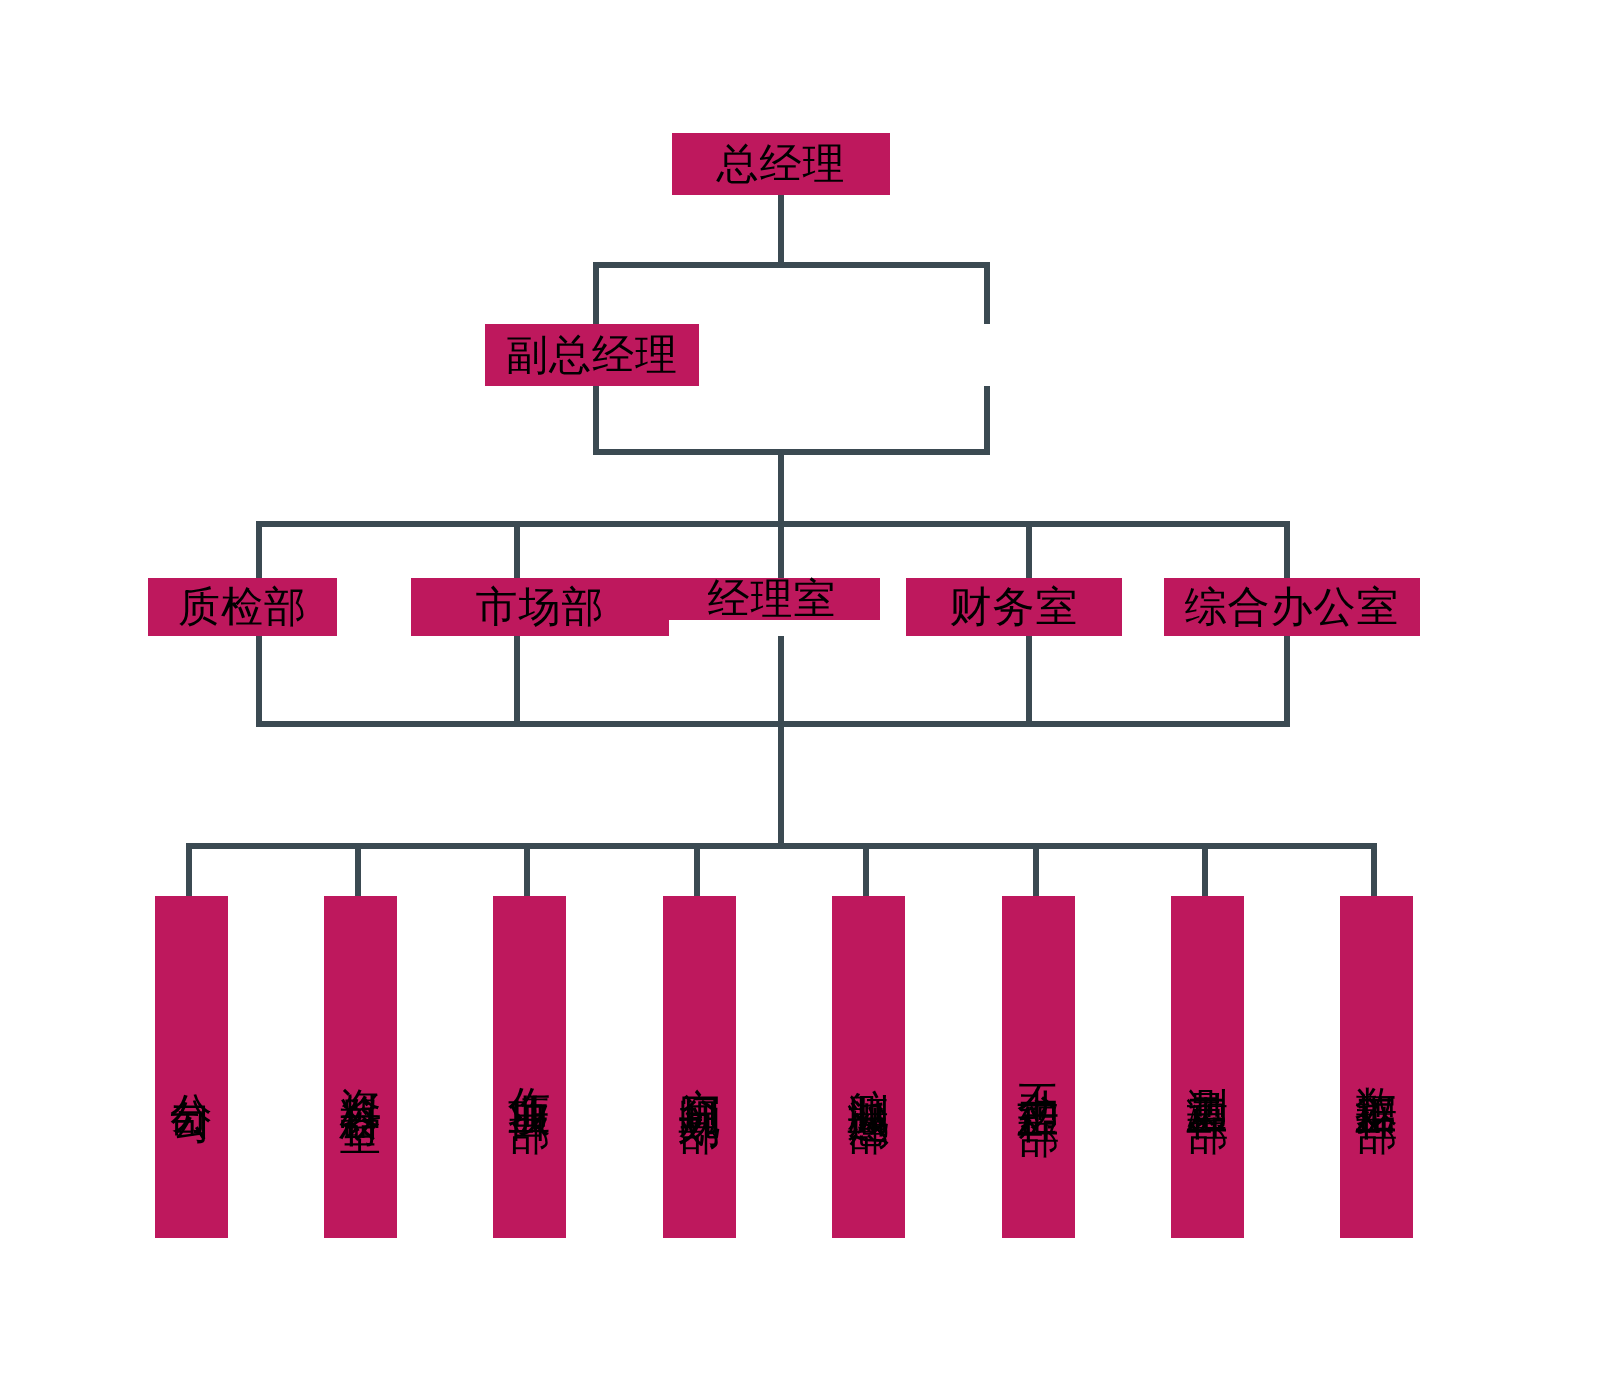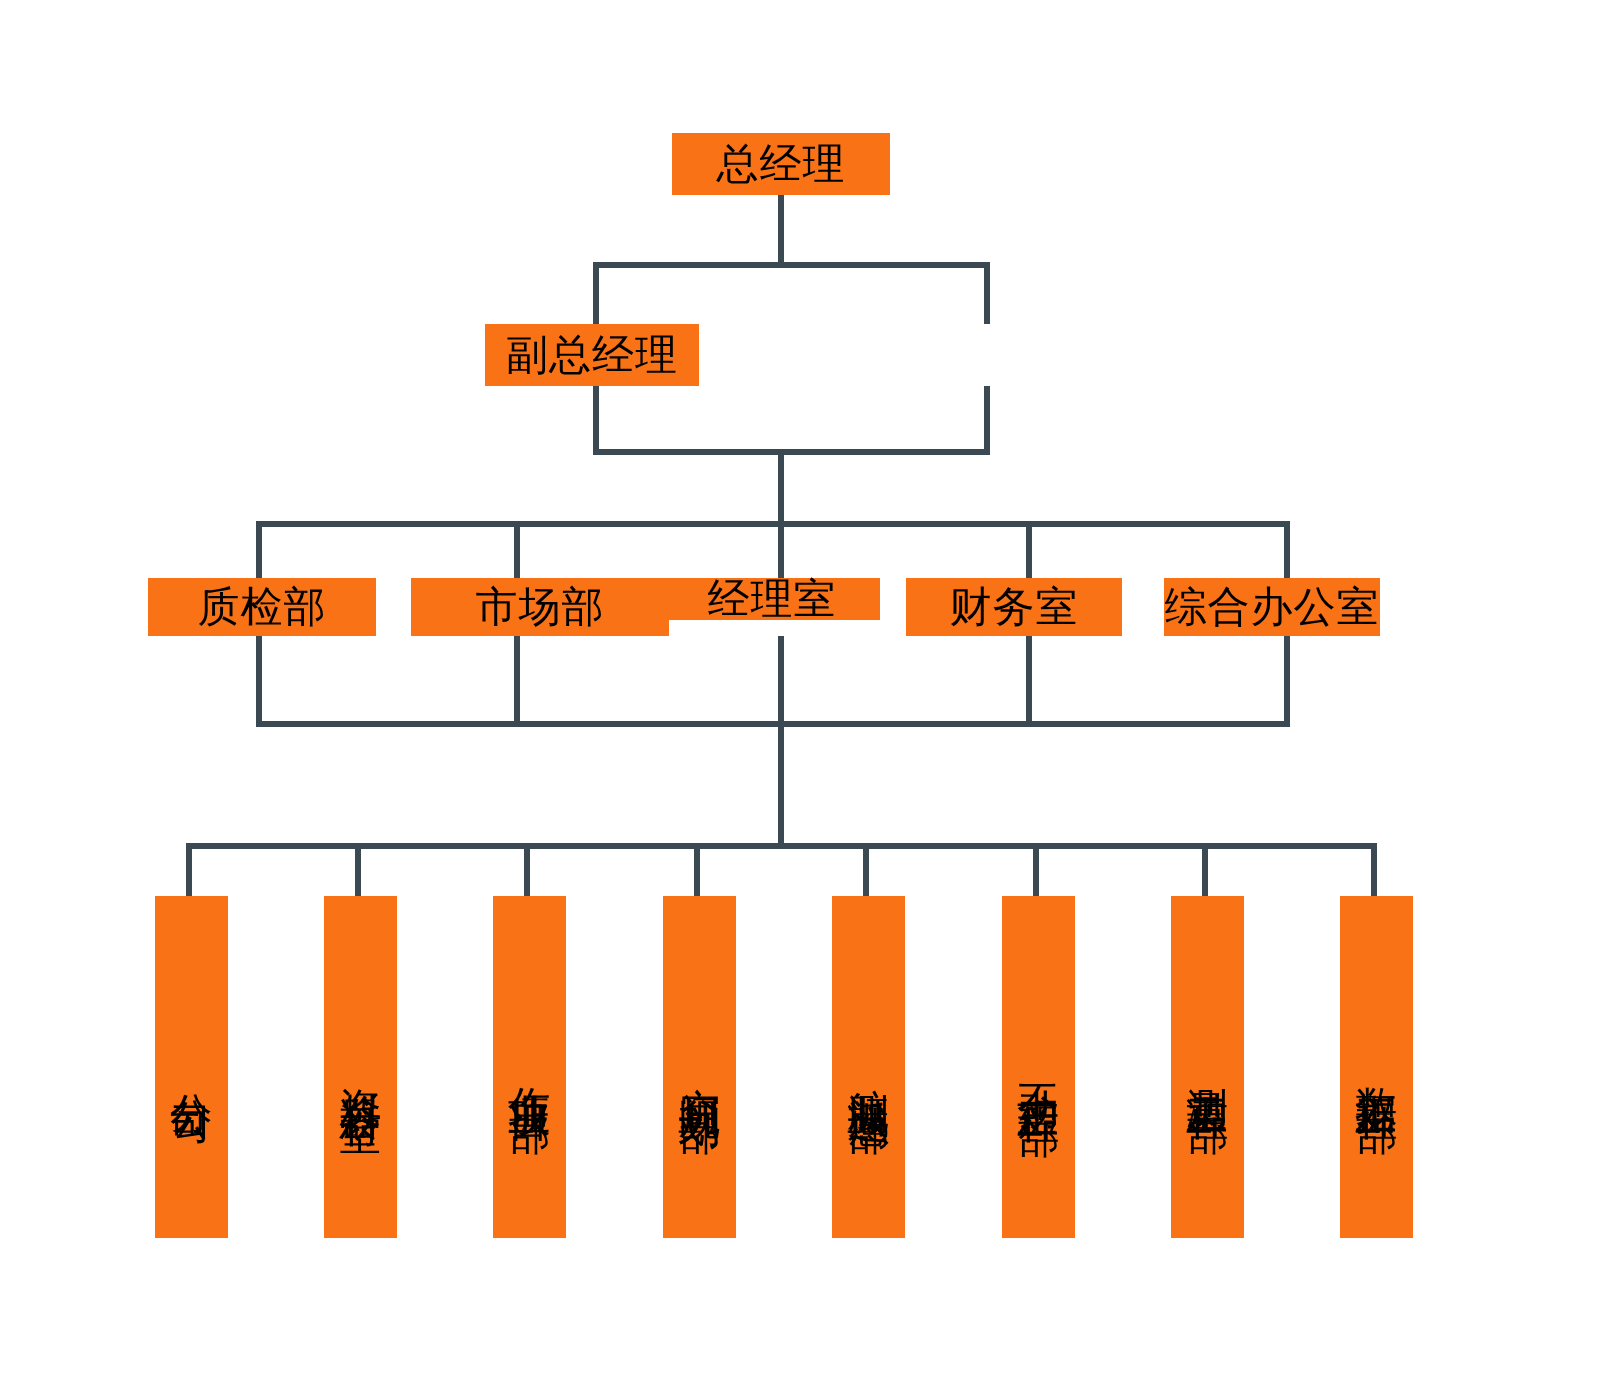--- a/index.html
+++ b/index.html
@@ -12,21 +12,21 @@
   }
   #chart-root {
     position: relative;
     width: 1600px;
     height: 1382px;
     background: #ffffff;
     overflow: hidden;
   }
   .node {
     position: absolute;
-    background: #f97316;
+    background: #be185d;
     box-sizing: border-box;
     display: flex;
     align-items: center;
     justify-content: center;
     color: #000000;
     line-height: 1.08;
     text-align: center;
   }
   .node.horizontal {
     font-size: 42px;
@@ -74,37 +74,37 @@
   <div class="conn" style="left:593px; top:449px; width:397px; height:6px;"></div>
   <div class="conn" style="left:778px; top:449px; width:6px; height:78px;"></div>
 
   <div class="conn" style="left:256px; top:521px; width:1034px; height:6px;"></div>
   <div class="conn" style="left:256px; top:521px; width:6px; height:60px;"></div>
   <div class="conn" style="left:514px; top:521px; width:6px; height:60px;"></div>
   <div class="conn" style="left:778px; top:521px; width:6px; height:60px;"></div>
   <div class="conn" style="left:1026px; top:521px; width:6px; height:60px;"></div>
   <div class="conn" style="left:1284px; top:521px; width:6px; height:60px;"></div>
 
-  <div class="node horizontal" style="left:148px; top:578px; width:228px; height:58px;">
+  <div class="node horizontal" style="left:148px; top:578px; width:189px; height:58px;">
     <span class="node-label">质检部</span>
   </div>
 
   <div class="node horizontal" style="left:411px; top:578px; width:258px; height:58px;">
     <span class="node-label">市场部</span>
   </div>
 
   <div class="node horizontal" style="left:664px; top:578px; width:216px; height:42px;">
     <span class="node-label">经理室</span>
   </div>
 
   <div class="node horizontal" style="left:906px; top:578px; width:216px; height:58px;">
     <span class="node-label">财务室</span>
   </div>
 
-  <div class="node horizontal" style="left:1164px; top:578px; width:216px; height:58px;">
+  <div class="node horizontal" style="left:1164px; top:578px; width:256px; height:58px;">
     <span class="node-label">综合办公室</span>
   </div>
 
   <div class="conn" style="left:256px; top:636px; width:6px; height:91px;"></div>
   <div class="conn" style="left:514px; top:636px; width:6px; height:91px;"></div>
   <div class="conn" style="left:778px; top:636px; width:6px; height:91px;"></div>
   <div class="conn" style="left:1026px; top:636px; width:6px; height:91px;"></div>
   <div class="conn" style="left:1284px; top:636px; width:6px; height:91px;"></div>
   <div class="conn" style="left:256px; top:721px; width:1034px; height:6px;"></div>
   <div class="conn" style="left:778px; top:721px; width:6px; height:127px;"></div>

